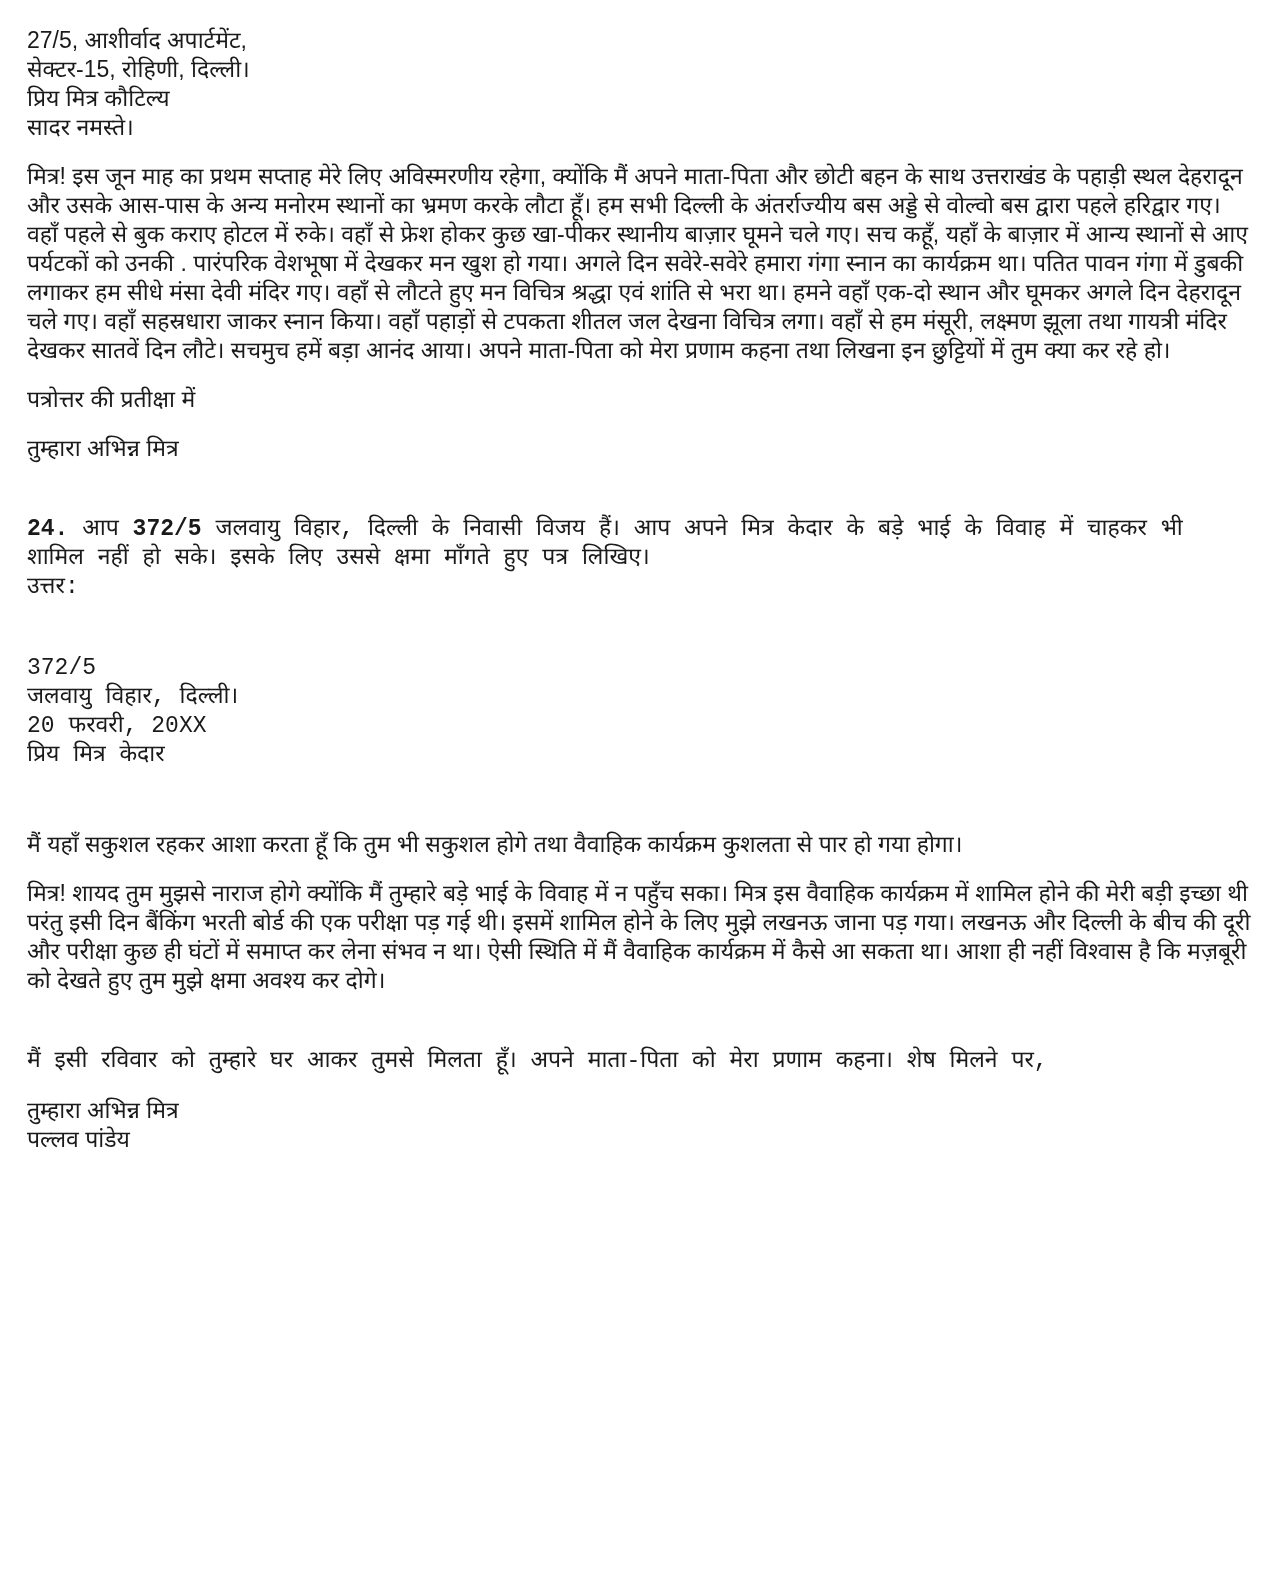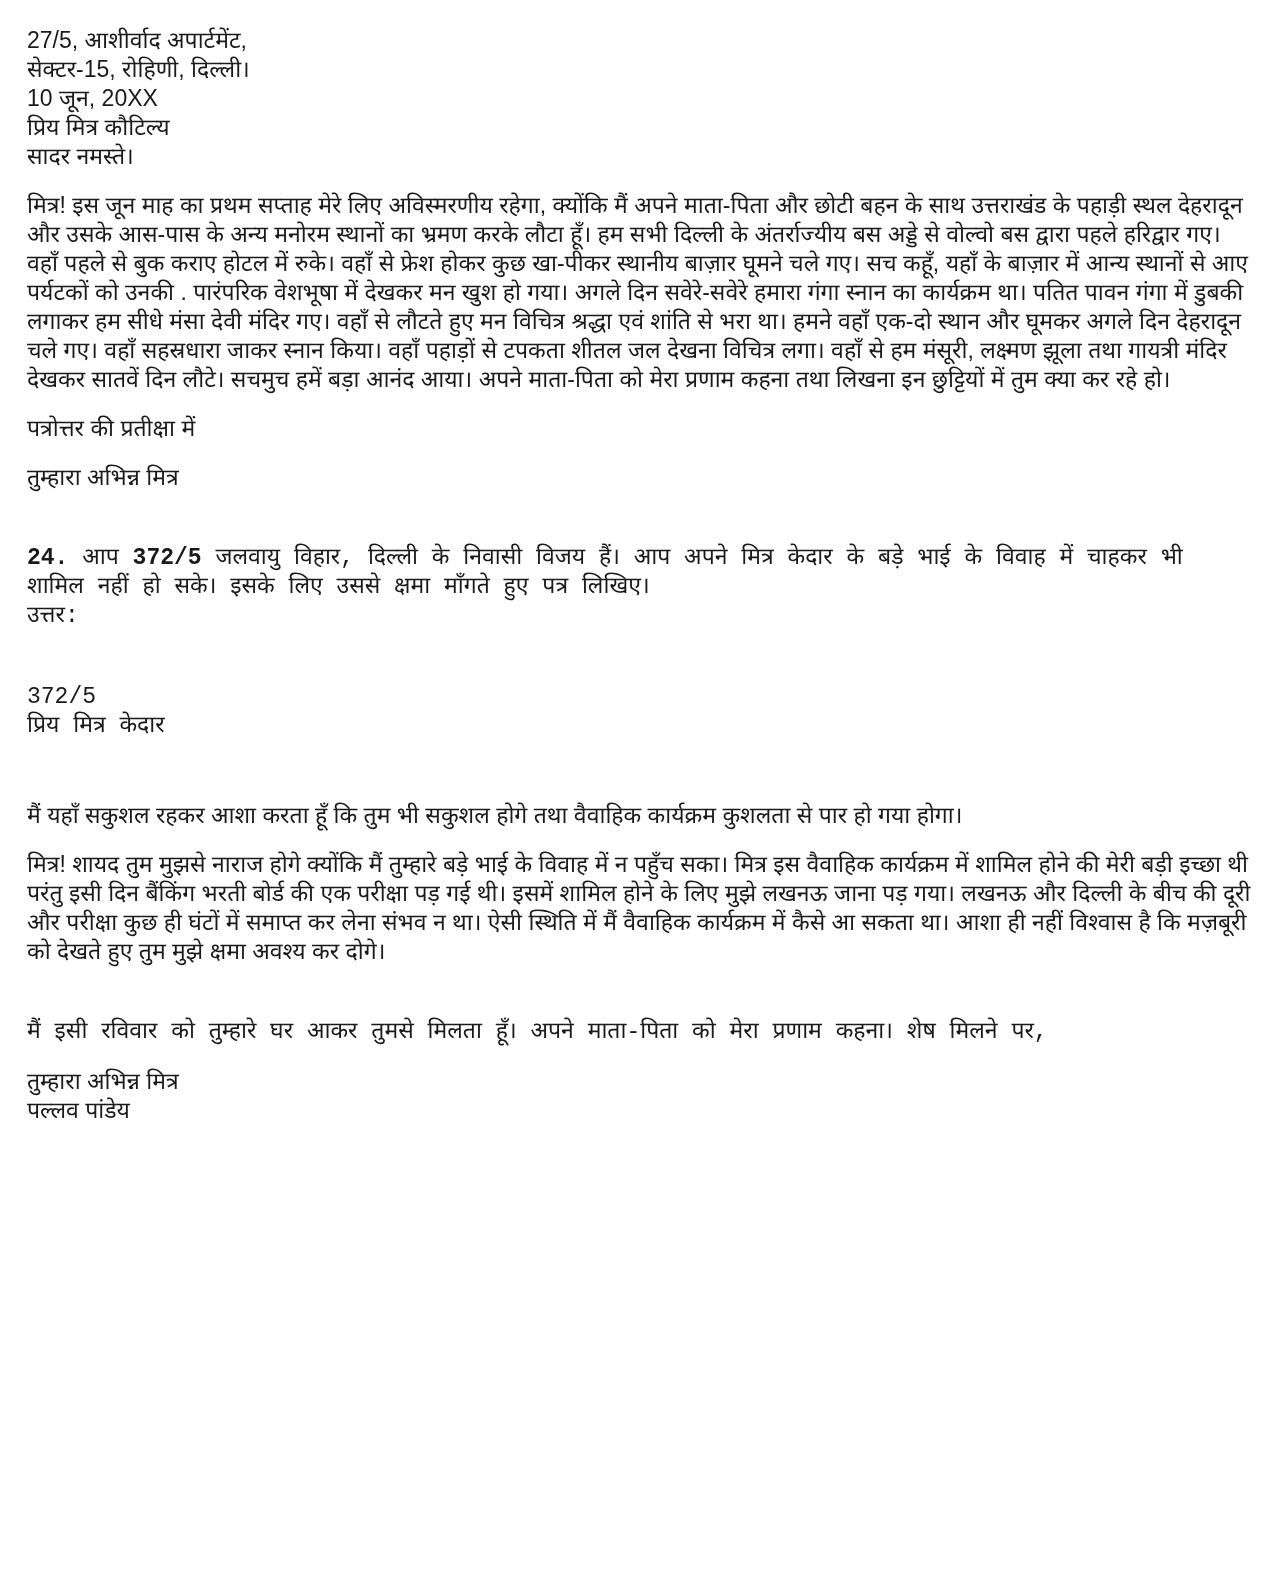--- a/index.html
+++ b/index.html
@@ -28,21 +28,20 @@
   .bold { font-weight: 700; }
 </style>
 </head>
 <body>
 
 <div class="page">
 
   <section class="block">
     <div class="line">27/5, आशीर्वाद अपार्टमेंट,</div>
     <div class="line">सेक्टर-15, रोहिणी, दिल्ली।</div>
-    <div class="line">10 जून, 20XX</div>
     <div class="line">प्रिय मित्र कौटिल्य</div>
     <div class="line">सादर नमस्ते।</div>
   </section>
 
 
   <section class="block">
     <p>मित्र! इस जून माह का प्रथम सप्ताह मेरे लिए अविस्मरणीय रहेगा, क्योंकि मैं अपने माता-पिता और छोटी बहन के साथ उत्तराखंड के पहाड़ी स्थल देहरादून और उसके आस-पास के अन्य मनोरम स्थानों का भ्रमण करके लौटा हूँ। हम सभी दिल्ली के अंतर्राज्यीय बस अड्डे से वोल्वो बस द्वारा पहले हरिद्वार गए। वहाँ पहले से बुक कराए होटल में रुके। वहाँ से फ्रेश होकर कुछ खा-पीकर स्थानीय बाज़ार घूमने चले गए। सच कहूँ, यहाँ के बाज़ार में आन्य स्थानों से आए पर्यटकों को उनकी . पारंपरिक वेशभूषा में देखकर मन खुश हो गया। अगले दिन सवेरे-सवेरे हमारा गंगा स्नान का कार्यक्रम था। पतित पावन गंगा में डुबकी लगाकर हम सीधे मंसा देवी मंदिर गए। वहाँ से लौटते हुए मन विचित्र श्रद्धा एवं शांति से भरा था। हमने वहाँ एक-दो स्थान और घूमकर अगले दिन देहरादून चले गए। वहाँ सहस्रधारा जाकर स्नान किया। वहाँ पहाड़ों से टपकता शीतल जल देखना विचित्र लगा। वहाँ से हम मंसूरी, लक्ष्मण झूला तथा गायत्री मंदिर देखकर सातवें दिन लौटे। सचमुच हमें बड़ा आनंद आया। अपने माता-पिता को मेरा प्रणाम कहना तथा लिखना इन छुट्टियों में तुम क्या कर रहे हो।</p>
   </section>
 
   <section class="block">
@@ -53,20 +52,22 @@
     <div class="line">तुम्हारा अभिन्न मित्र</div>
   </section>
 
   <section class="block gap-md">
     <p><span class="bold">24. </span><span>आप </span><span class="bold">372/5</span><span> जलवायु विहार, दिल्ली के निवासी विजय हैं। आप अपने मित्र केदार के बड़े भाई के विवाह में चाहकर भी शामिल नहीं हो सके। इसके लिए उससे क्षमा माँगते हुए पत्र लिखिए।</span></p>
     <div class="line">उत्तर:</div>
   </section>
 
   <section class="block gap-md">
     <div class="line">372/5</div>
+    <div class="line">जलवायु विहार, दिल्ली।</div>
+    <div class="line">20 फरवरी, 20XX</div>
     <div class="line">प्रिय मित्र केदार</div>
   </section>
 
   <section class="block gap-lg">
     <p>मैं यहाँ सकुशल रहकर आशा करता हूँ कि तुम भी सकुशल होगे तथा वैवाहिक कार्यक्रम कुशलता से पार हो गया होगा।</p>
   </section>
 
   <section class="block">
     <p>मित्र! शायद तुम मुझसे नाराज होगे क्योंकि मैं तुम्हारे बड़े भाई के विवाह में न पहुँच सका। मित्र इस वैवाहिक कार्यक्रम में शामिल होने की मेरी बड़ी इच्छा थी परंतु इसी दिन बैंकिंग भरती बोर्ड की एक परीक्षा पड़ गई थी। इसमें शामिल होने के लिए मुझे लखनऊ जाना पड़ गया। लखनऊ और दिल्ली के बीच की दूरी और परीक्षा कुछ ही घंटों में समाप्त कर लेना संभव न था। ऐसी स्थिति में मैं वैवाहिक कार्यक्रम में कैसे आ सकता था। आशा ही नहीं विश्वास है कि मज़बूरी को देखते हुए तुम मुझे क्षमा अवश्य कर दोगे।</p>
   </section>

